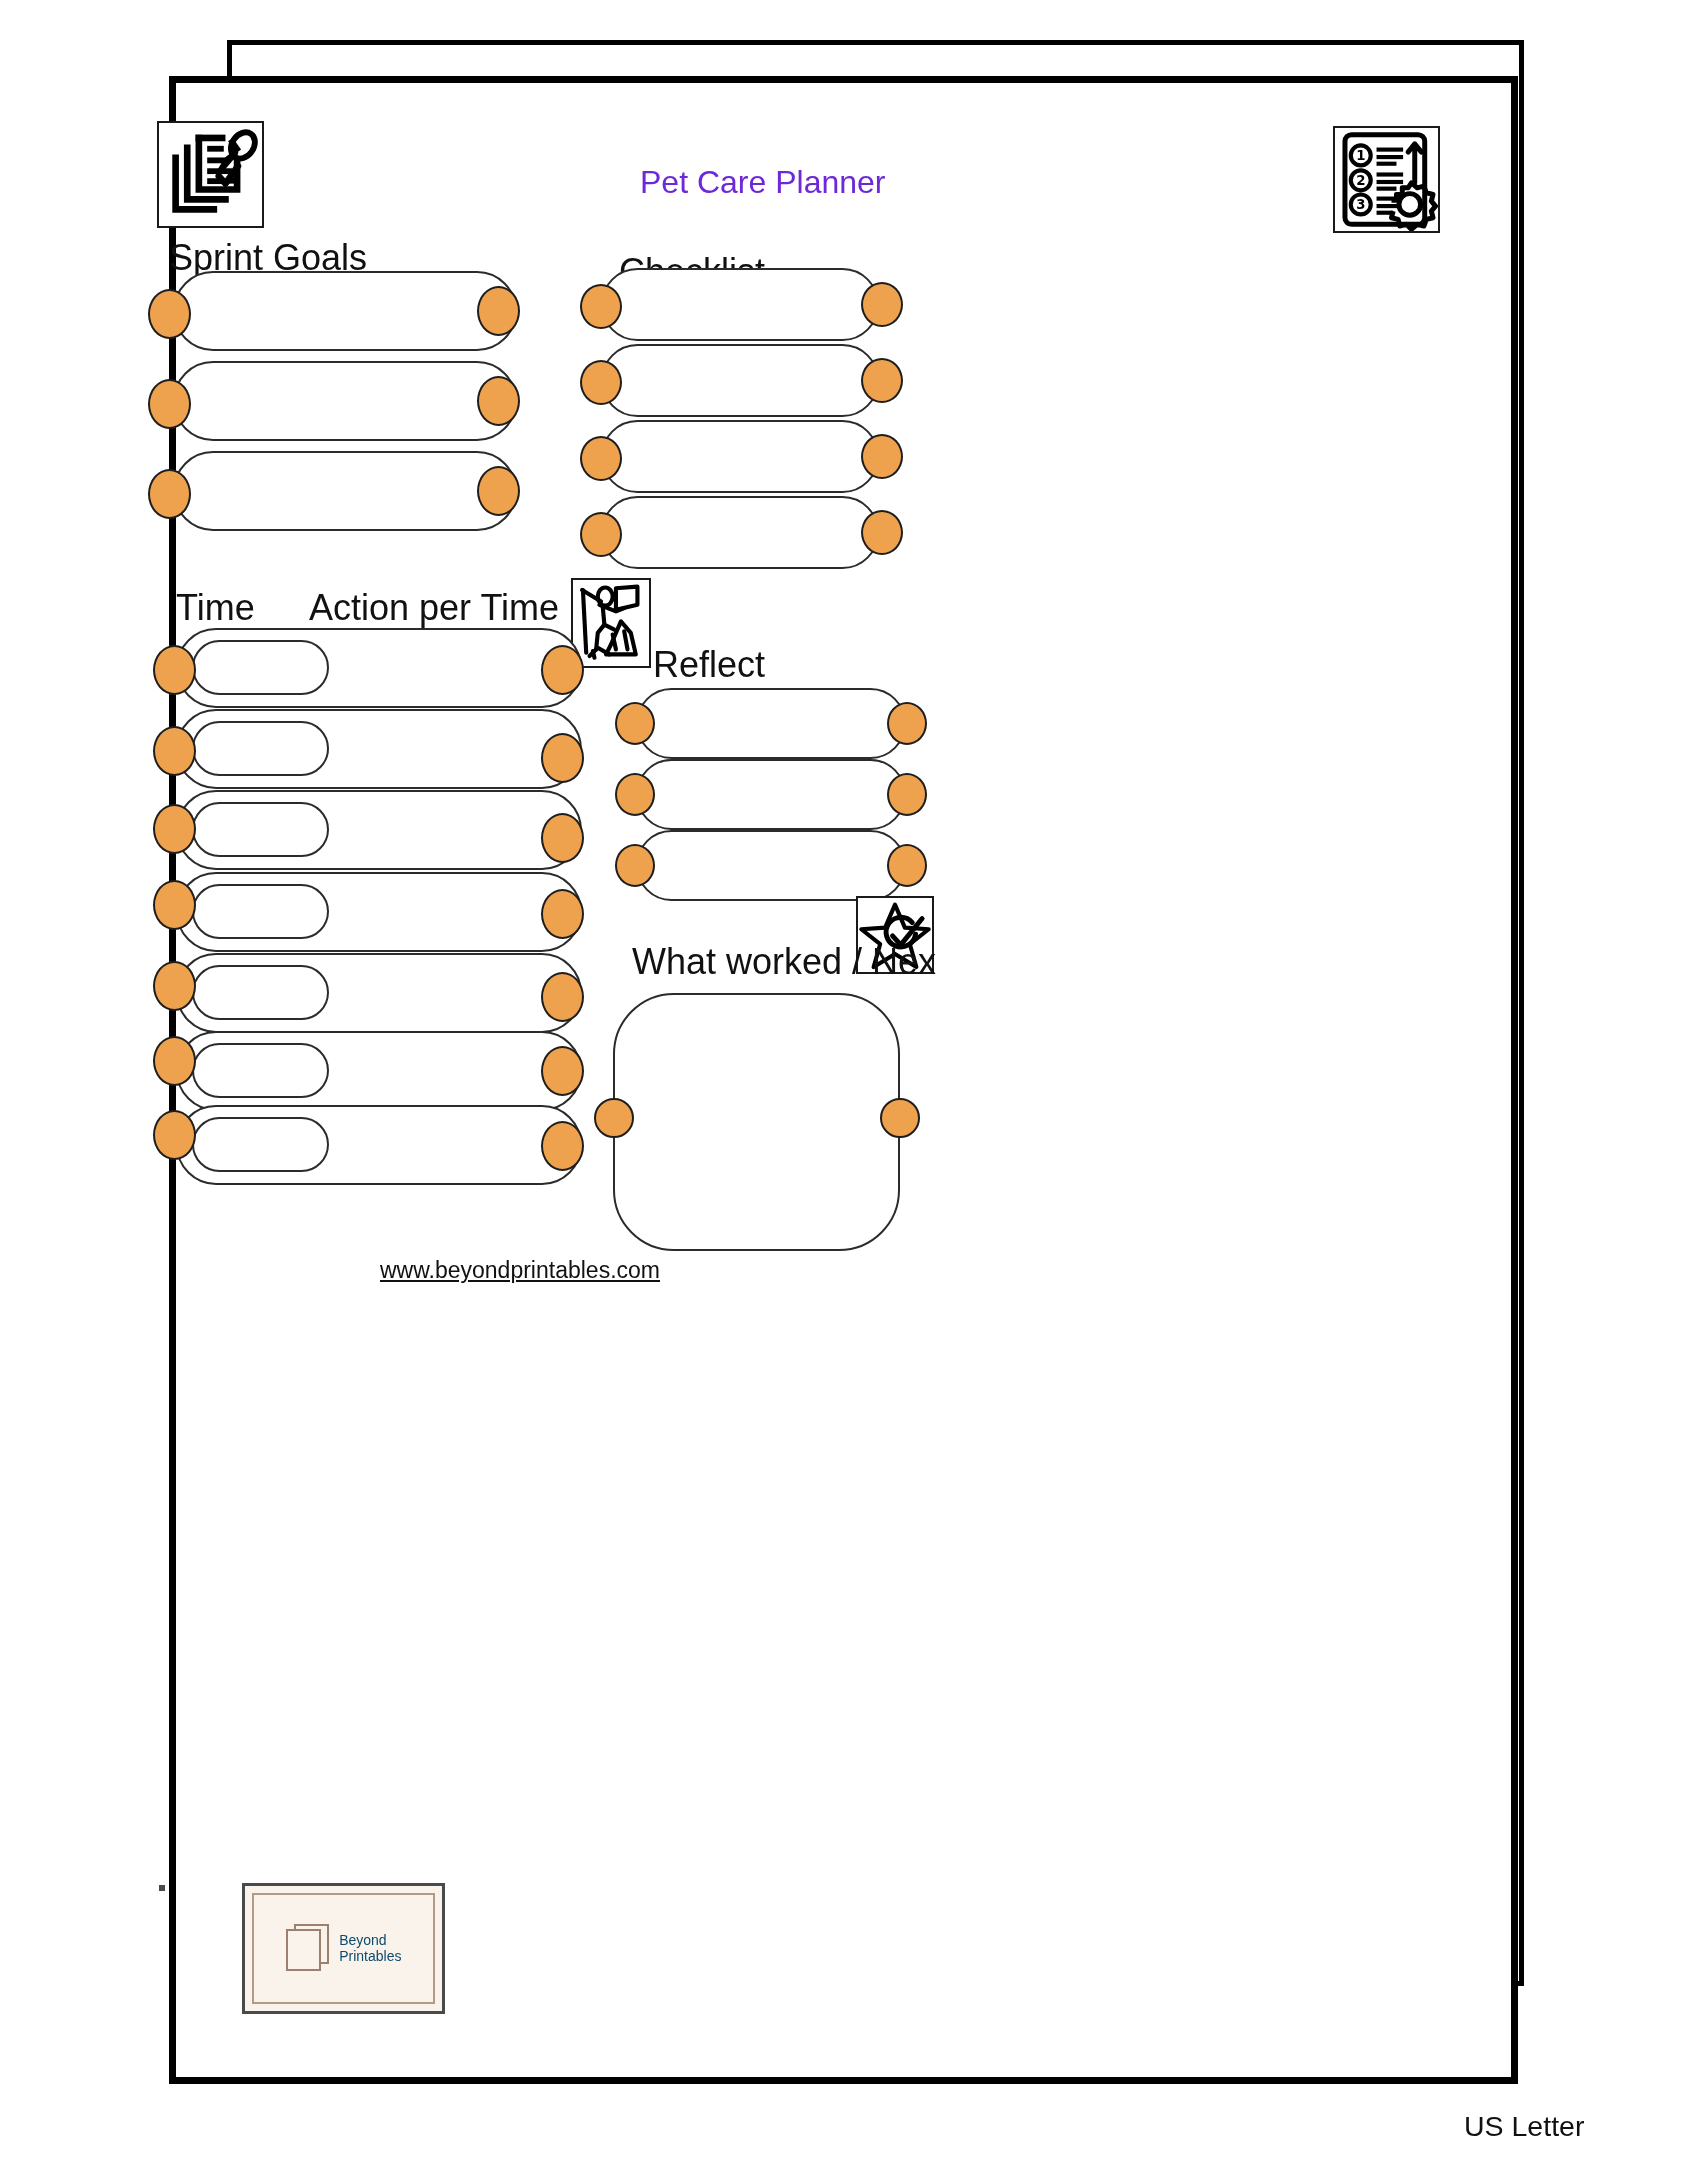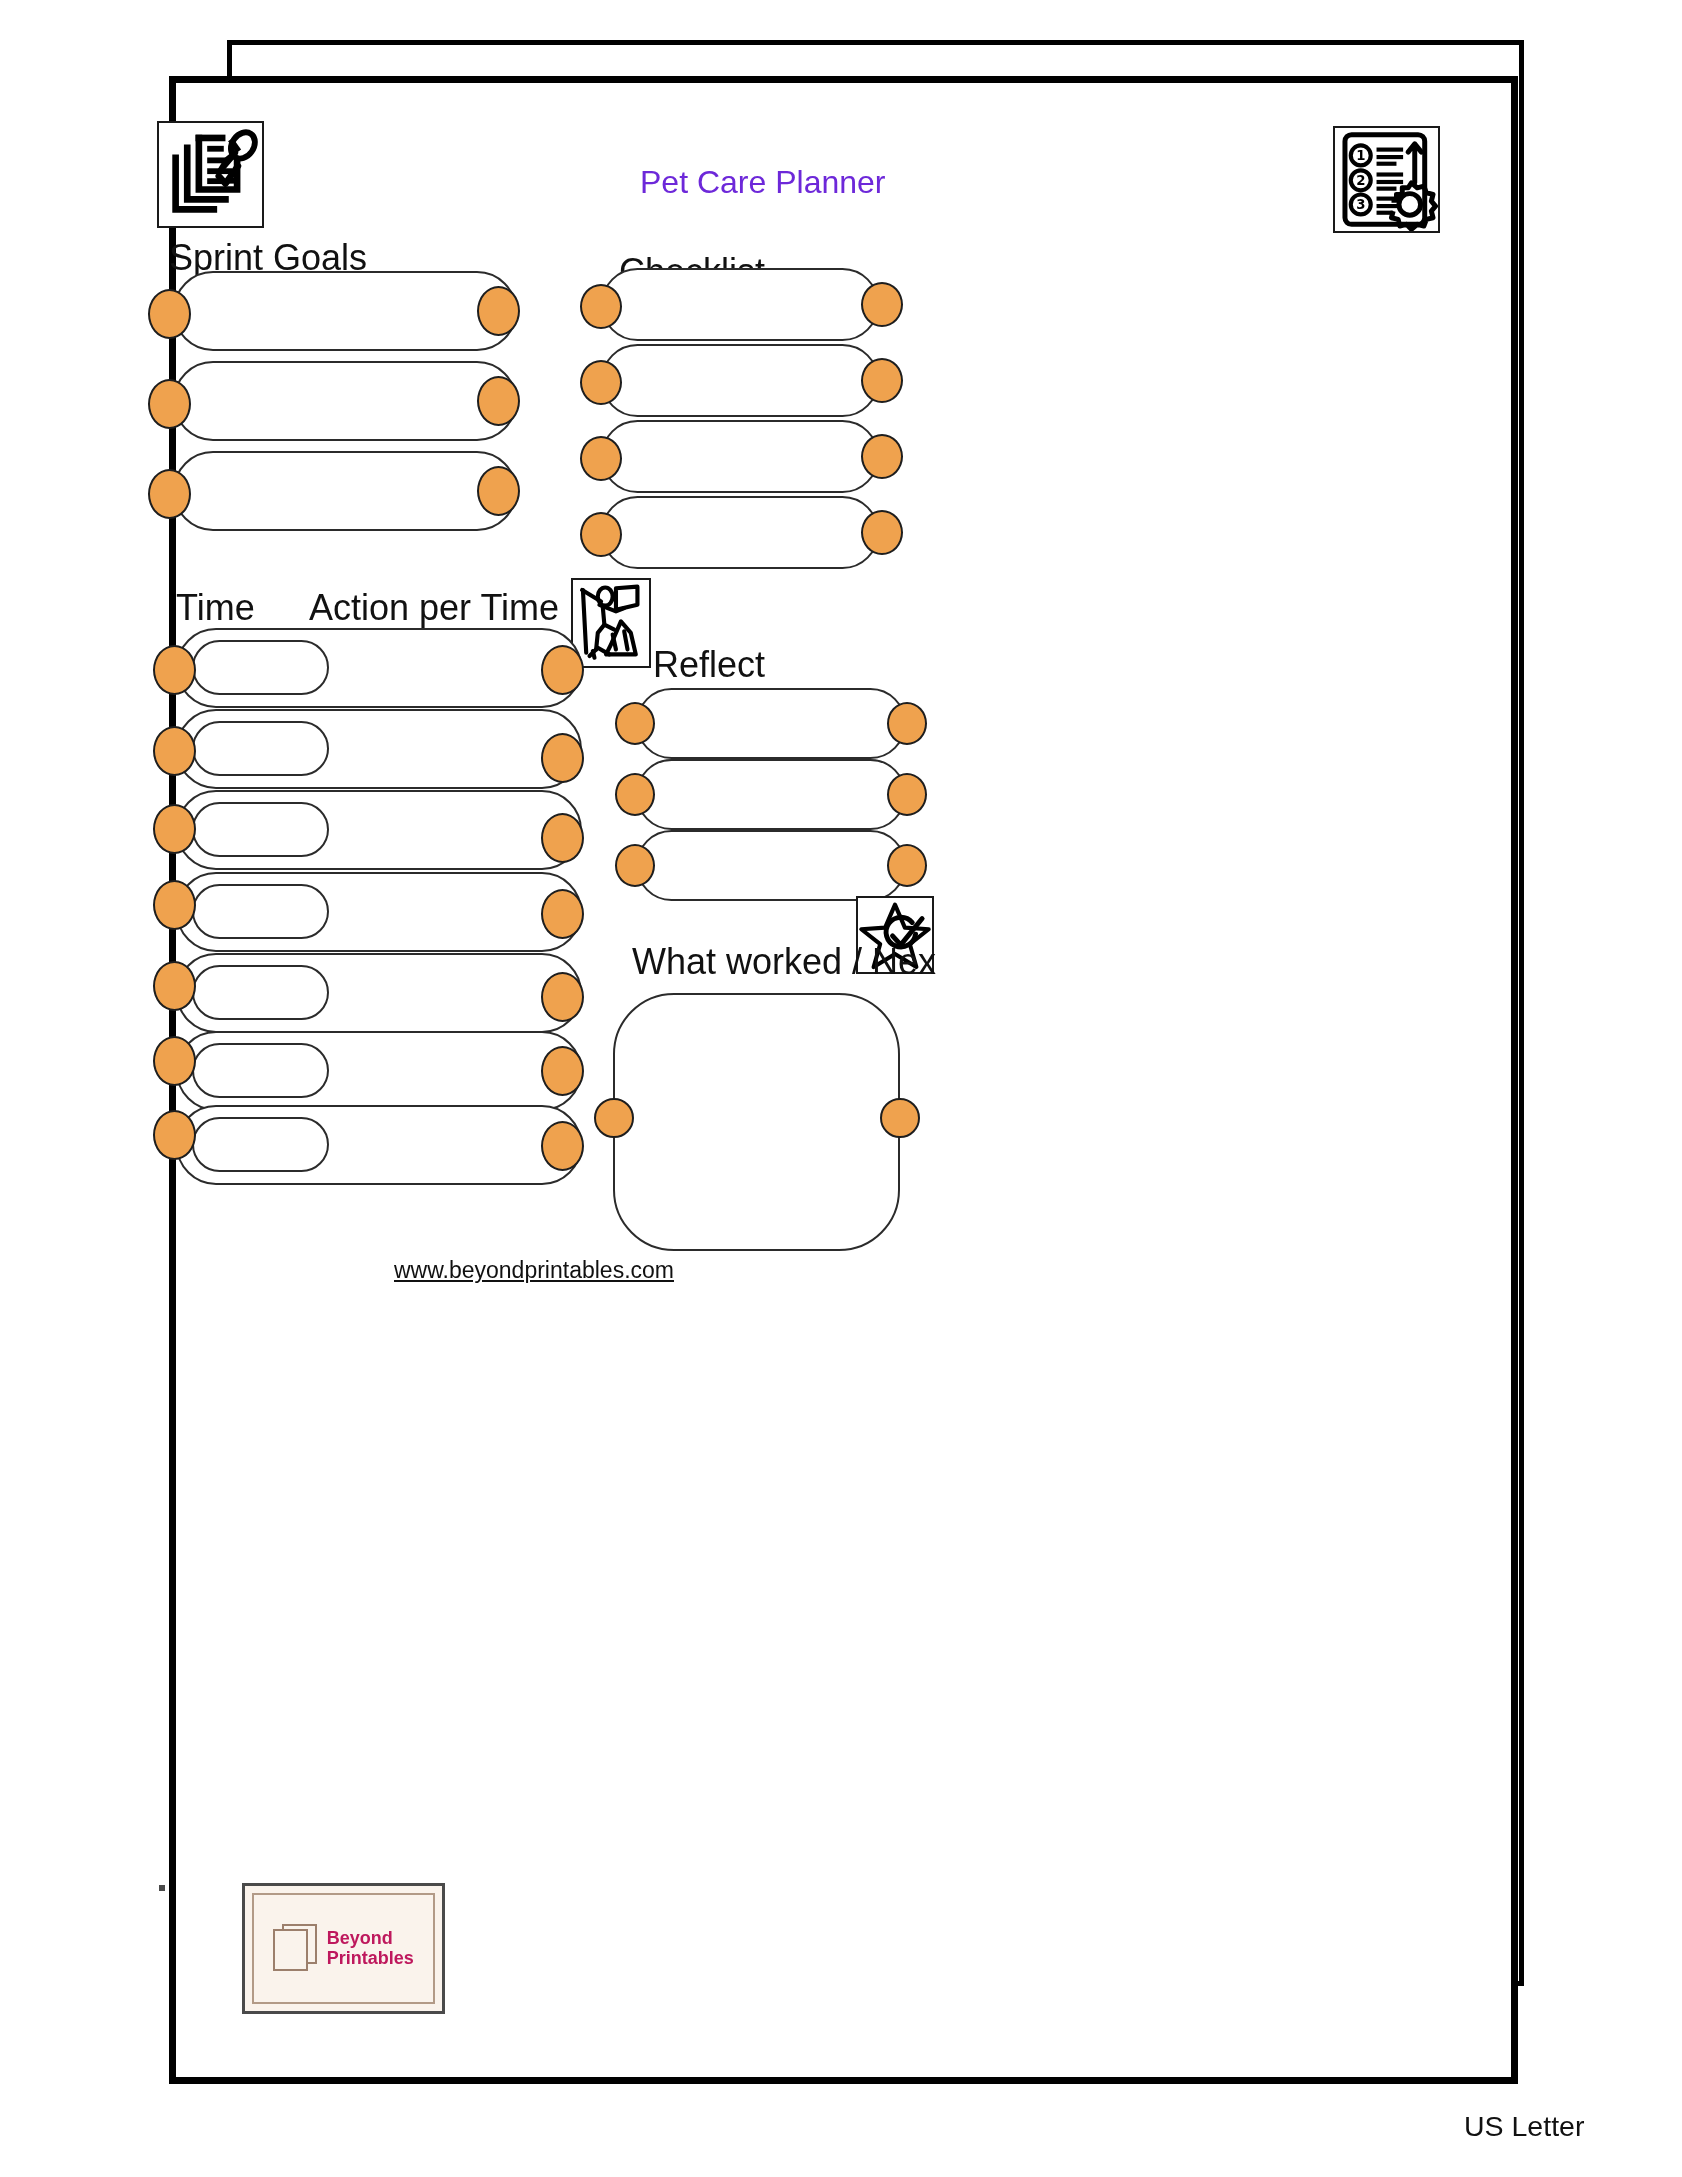--- a/index.html
+++ b/index.html
@@ -39,21 +39,21 @@
 
   
   .logo-outer{position:absolute;border:3.5px solid #4a4a4a;background:#FAF3EC;box-sizing:border-box;}
   .logo-inner{position:absolute;left:7px;top:7px;right:7px;bottom:7px;
               border:2.6px solid #B29A87;box-sizing:border-box;
               display:flex;align-items:center;justify-content:center;gap:8.6px;}
   .logo-mark{position:relative;width:45px;height:50px;flex:none;}
   .logo-mark .sq{position:absolute;border:2.6px solid #9C7F6C;box-sizing:border-box;background:#FAF3EC;}
   .logo-mark .sq.back{left:8.6px;top:0;width:35px;height:40px;}
   .logo-mark .sq.front{left:0;top:5.2px;width:35px;height:42px;}
-  .logo-words{font-size:18px;line-height:1.08;color:#be185d;font-weight:700;}
+  .logo-words{font-size:14px;line-height:1.08;color:#0c4a6e;font-weight:400;}
 
   
   .footer-url{position:absolute;font-size:23px;color:#111;text-decoration:underline;
               white-space:nowrap;}
 
   
   .paper-size{position:absolute;font-size:28.5px;color:#111;white-space:nowrap;}
 </style>
 </head>
 <body>
@@ -240,21 +240,21 @@
       </svg>
     </div>
     <div class="heading" style="left:463px;top:868px;">What worked / Nex</div>
 
     <div class="bigbox" style="left:444px;top:917px;width:287px;height:258px;"></div>
     <div class="dot" style="left:425px;top:1022px;width:40px;height:40px;"></div>
     <div class="dot" style="left:711px;top:1022px;width:40px;height:40px;"></div>
 
     <div class="logo-outer" style="left:-10.4px;top:1809px;width:0px;height:0px;"></div>
 
-    <div class="footer-url" style="left:225px;top:1181px;">www.beyondprintables.com</div>
+    <div class="footer-url" style="left:211px;top:1181px;">www.beyondprintables.com</div>
   </div>
 
   <div class="logo-outer" style="left:242px;top:1883px;width:203px;height:131px;">
     <div class="logo-inner">
       <div class="logo-mark">
         <div class="sq back"></div>
         <div class="sq front"></div>
       </div>
       <div class="logo-words">
         <div>Beyond</div>

